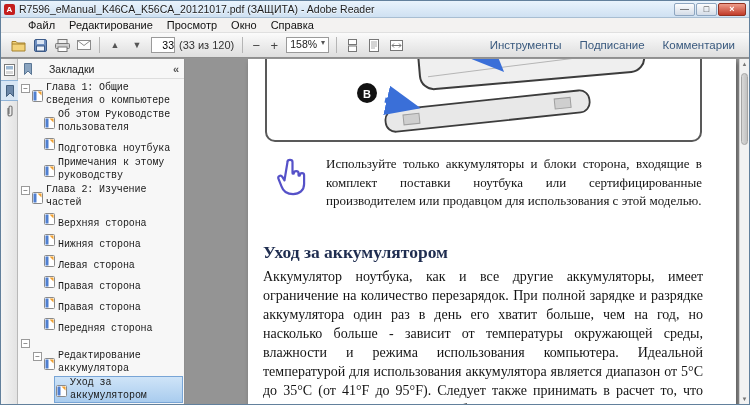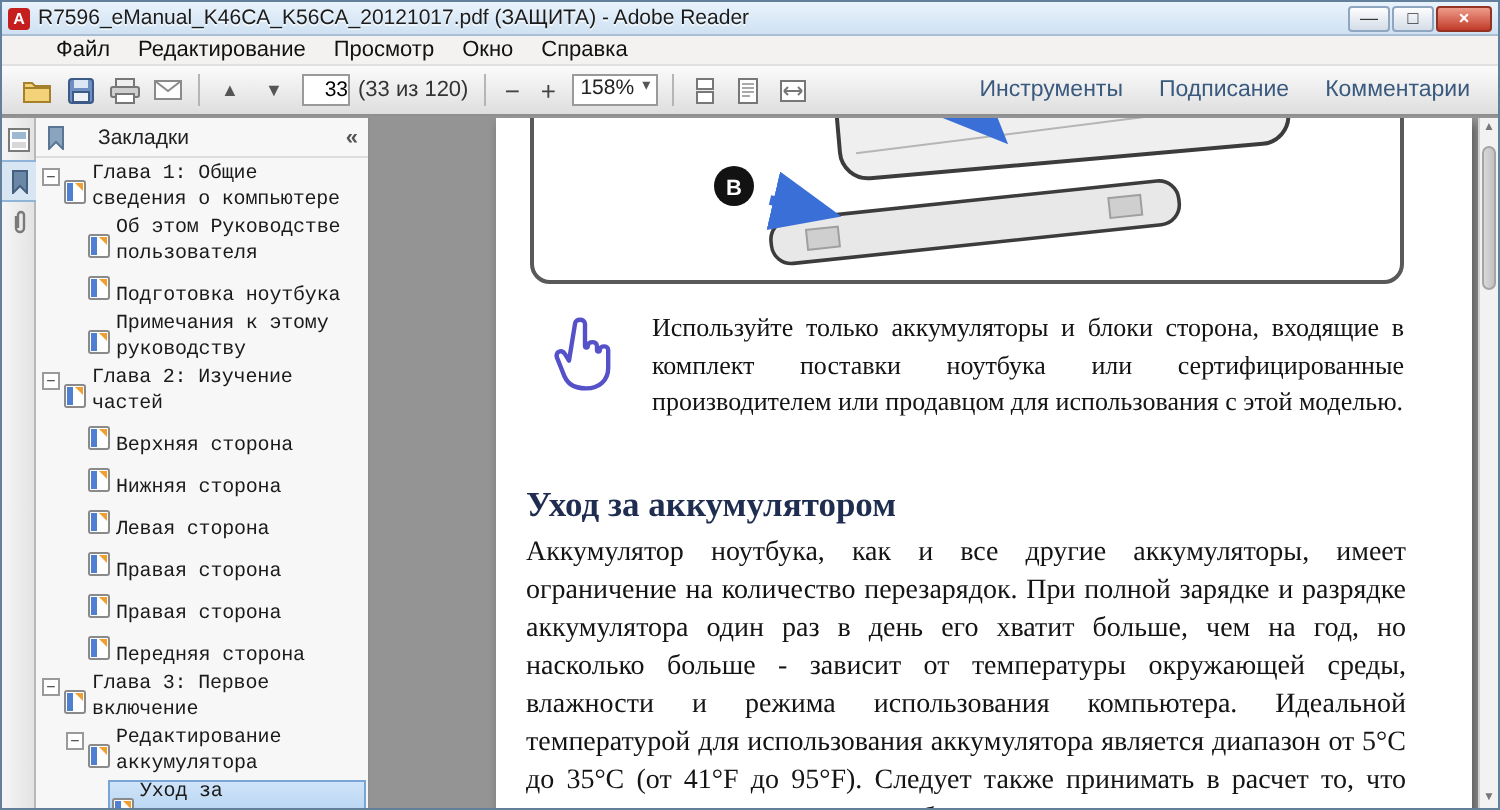--- a/index.html
+++ b/index.html
@@ -320,28 +320,20 @@
             <span class="bm-icon"><svg width="11" height="12" viewBox="0 0 11 12">
                 <rect x="0.5" y="0.5" width="10" height="11" rx="1" fill="#fff" stroke="#8a8a8a"></rect>
                 <rect x="1.5" y="1.5" width="3" height="9" fill="#4f7fd0"></rect>
                 <path d="M5.5 1.5 h4 v4 Z" fill="#f0a030"></path>
               </svg></span>
             <span class="bm-label">Передняя сторона</span>
           </span>
         </div>
         <div class="bm-row lvl0">
           <span class="twist box">−</span>
-          <span class="bm-inner">
-            <span class="bm-icon"><svg width="11" height="12" viewBox="0 0 11 12">
-                <rect x="0.5" y="0.5" width="10" height="11" rx="1" fill="#fff" stroke="#8a8a8a"></rect>
-                <rect x="1.5" y="1.5" width="3" height="9" fill="#4f7fd0"></rect>
-                <path d="M5.5 1.5 h4 v4 Z" fill="#f0a030"></path>
-              </svg></span>
-            <span class="bm-label">Глава 3: Первое включение</span>
-          </span>
         </div>
         <div class="bm-row lvl1">
           <span class="twist box">−</span>
           <span class="bm-inner">
             <span class="bm-icon"><svg width="11" height="12" viewBox="0 0 11 12">
                 <rect x="0.5" y="0.5" width="10" height="11" rx="1" fill="#fff" stroke="#8a8a8a"></rect>
                 <rect x="1.5" y="1.5" width="3" height="9" fill="#4f7fd0"></rect>
                 <path d="M5.5 1.5 h4 v4 Z" fill="#f0a030"></path>
               </svg></span>
             <span class="bm-label">Редактирование аккумулятора</span>

